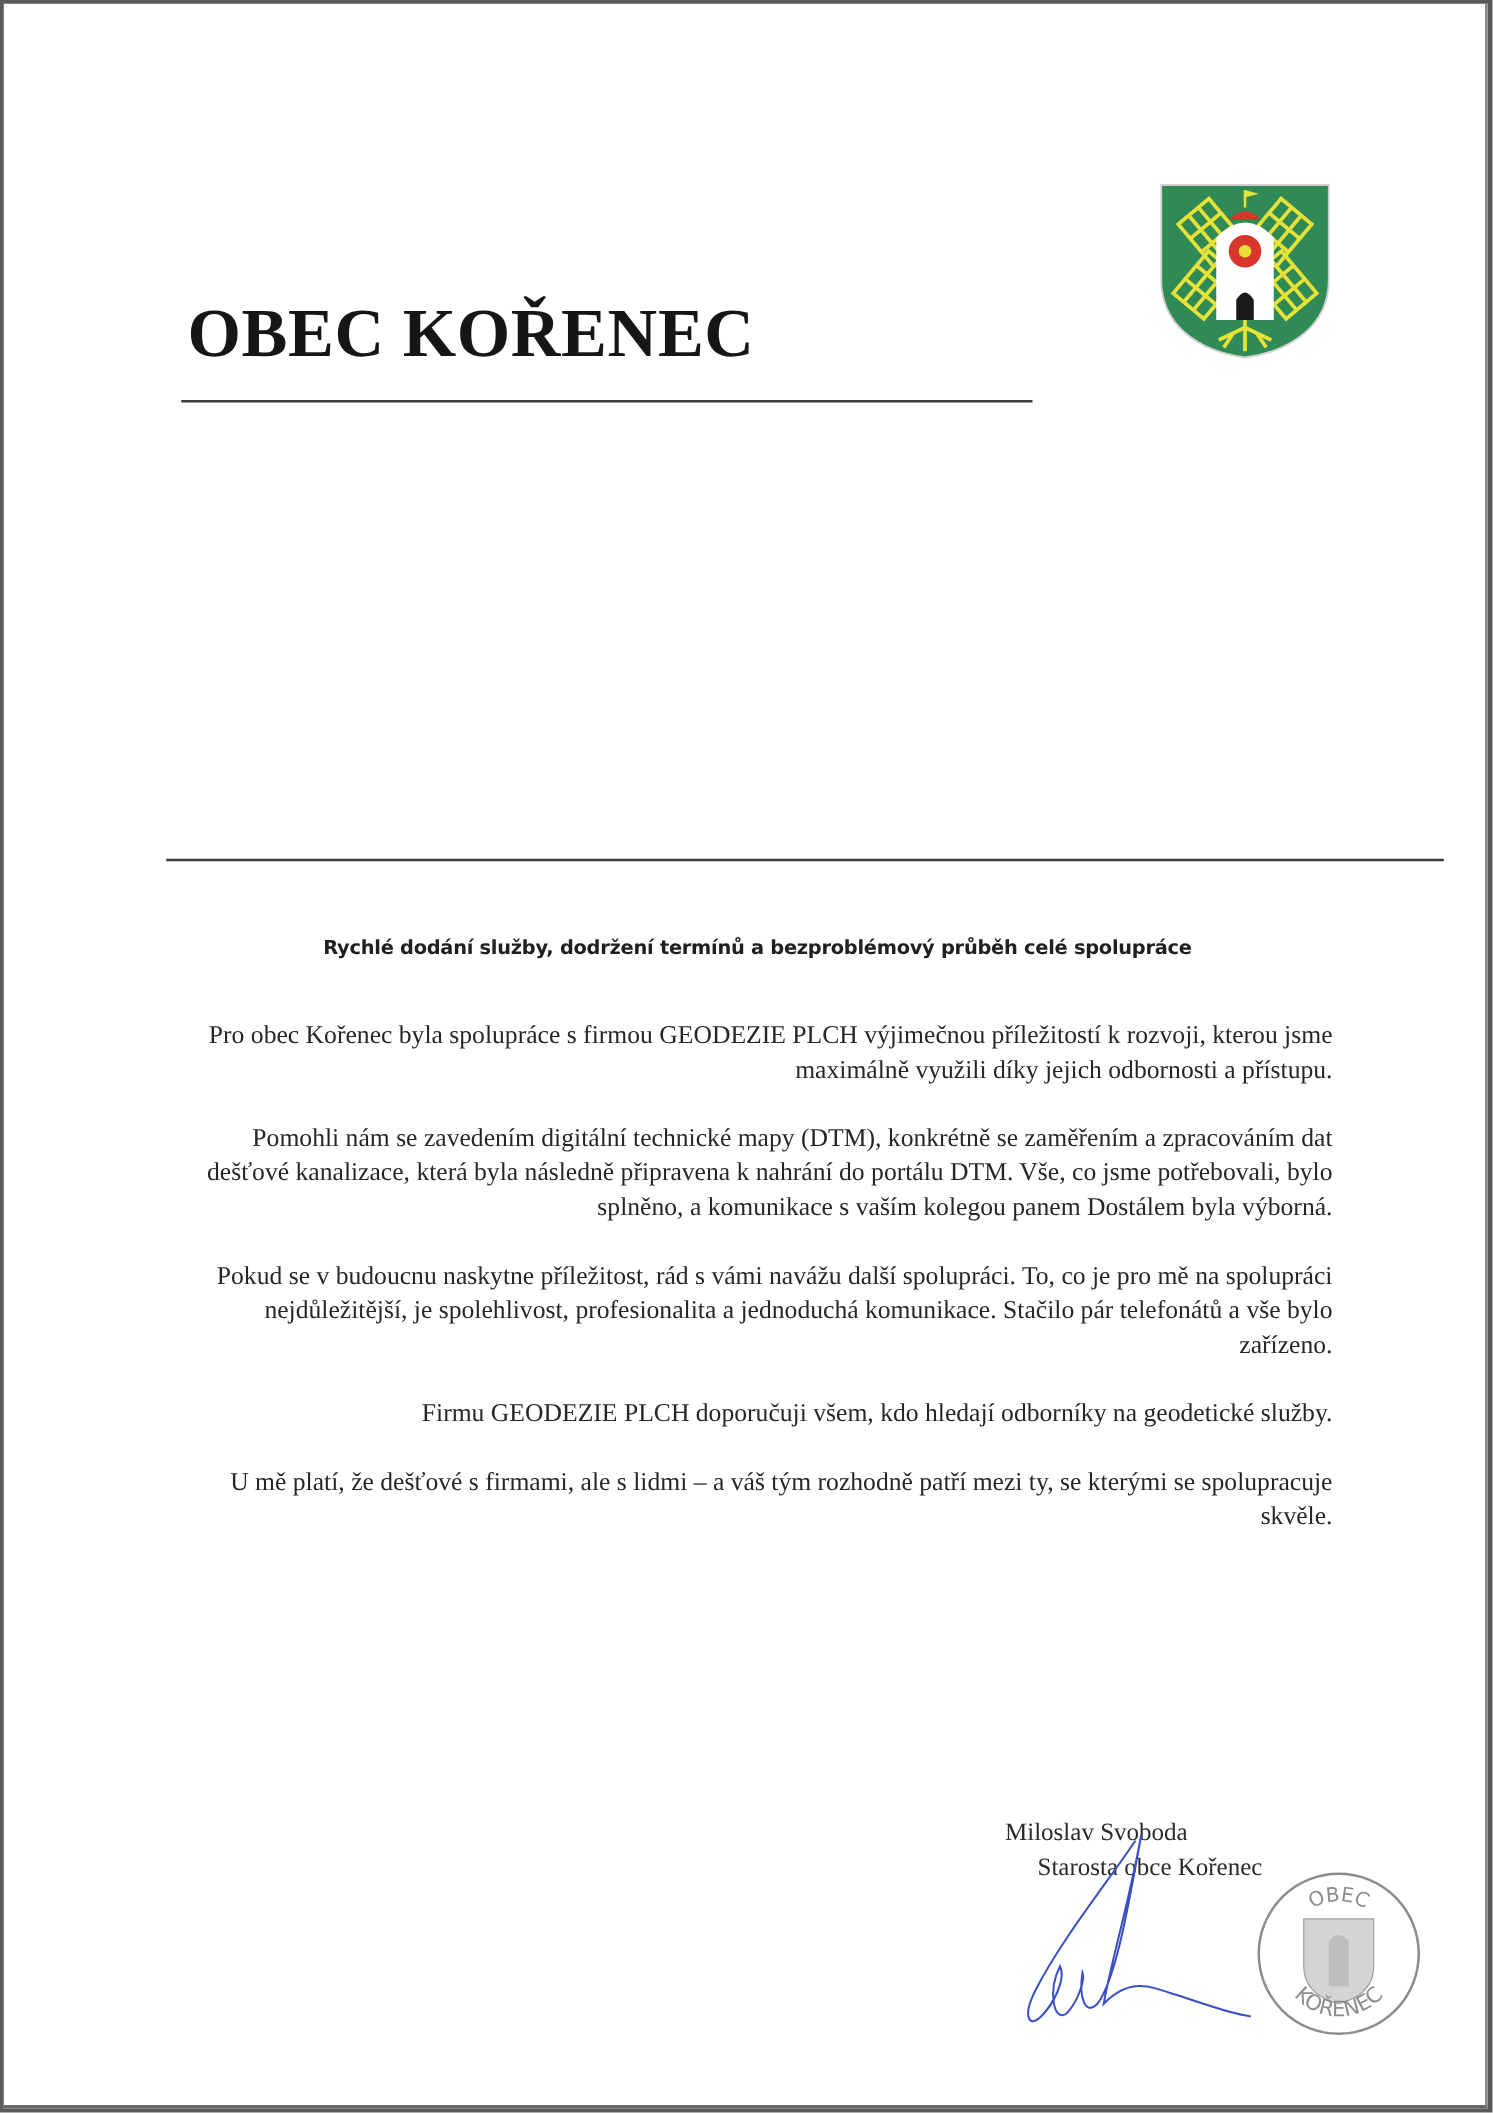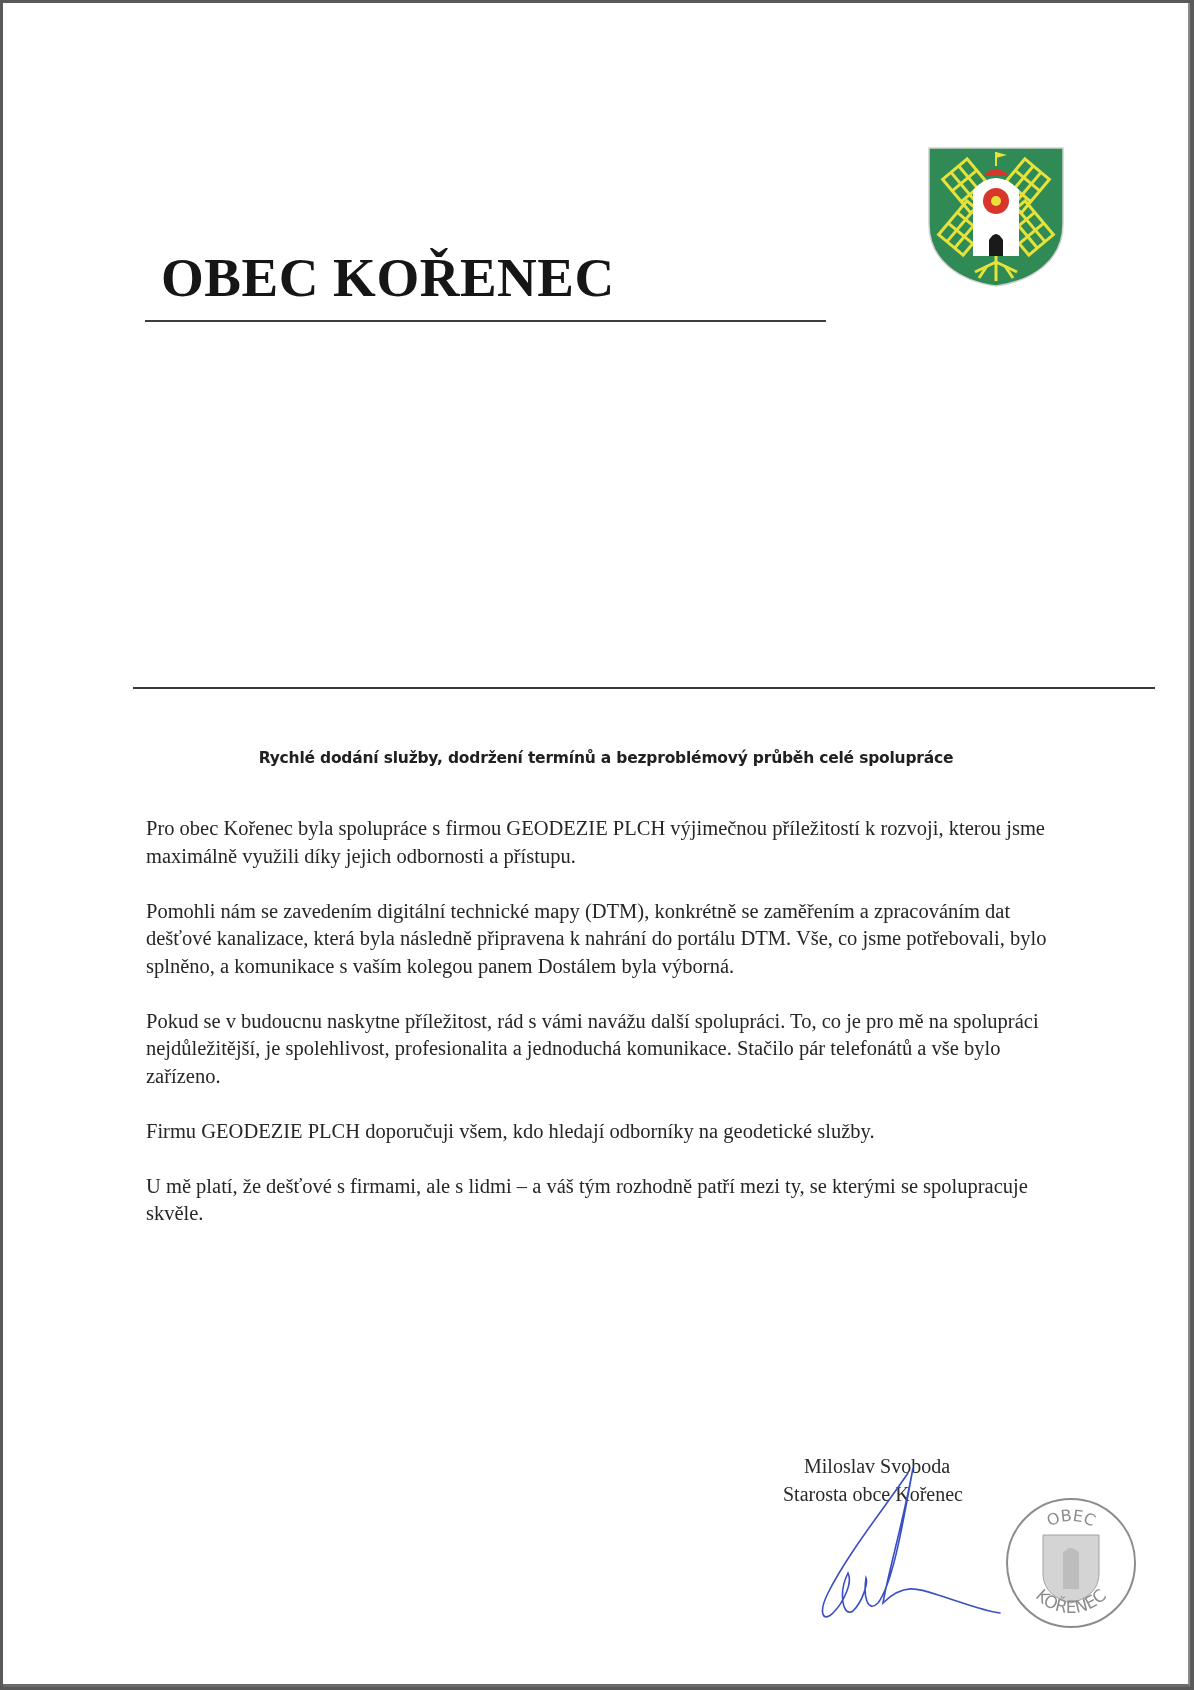--- a/index.html
+++ b/index.html
@@ -18,21 +18,21 @@
       border-bottom: 3px solid #6a6a6a;
     }
     .title {
       position: absolute;
       left: 143px; top: 232px;
       font-family: "Liberation Serif", serif;
       font-weight: bold;
       font-size: 55px;
       letter-spacing: 0.5px;
       color: #161616;
-      margin: 15px;
+      margin: 4px;
       line-height: 1;
     }
     .rule-top {
       position: absolute;
       left: 142px; top: 317px;
       width: 681px; height: 2px;
       background: #3d3d3d;
     }
     .crest {
       position: absolute;
@@ -72,30 +72,30 @@
     }
     .body-text {
       position: absolute;
       left: 143px; top: 812px;
       width: 920px;
       font-family: "Liberation Serif", serif;
       font-size: 20.5px;
       line-height: 27.5px;
       color: #262626;
     }
-    .body-text p { margin: 0 0 27.5px 0; }
+    .body-text p { margin: 0 0 27.5px 0; text-align: right; }
     .sig-name, .sig-role {
       position: absolute;
       font-family: "Liberation Serif", serif;
       font-size: 20px;
       color: #2a2a2a;
       white-space: nowrap;
     }
     .sig-name { left: 801px; top: 1452px; }
-    .sig-role { left: 780px; top: 1480px; }
+    .sig-role { left: 827px; top: 1480px; }
     .signature {
       position: absolute;
       left: 805px; top: 1460px;
       width: 200px; height: 170px;
     }
     .stamp {
       position: absolute;
       left: 998px; top: 1490px;
       width: 140px; height: 140px;
     }

